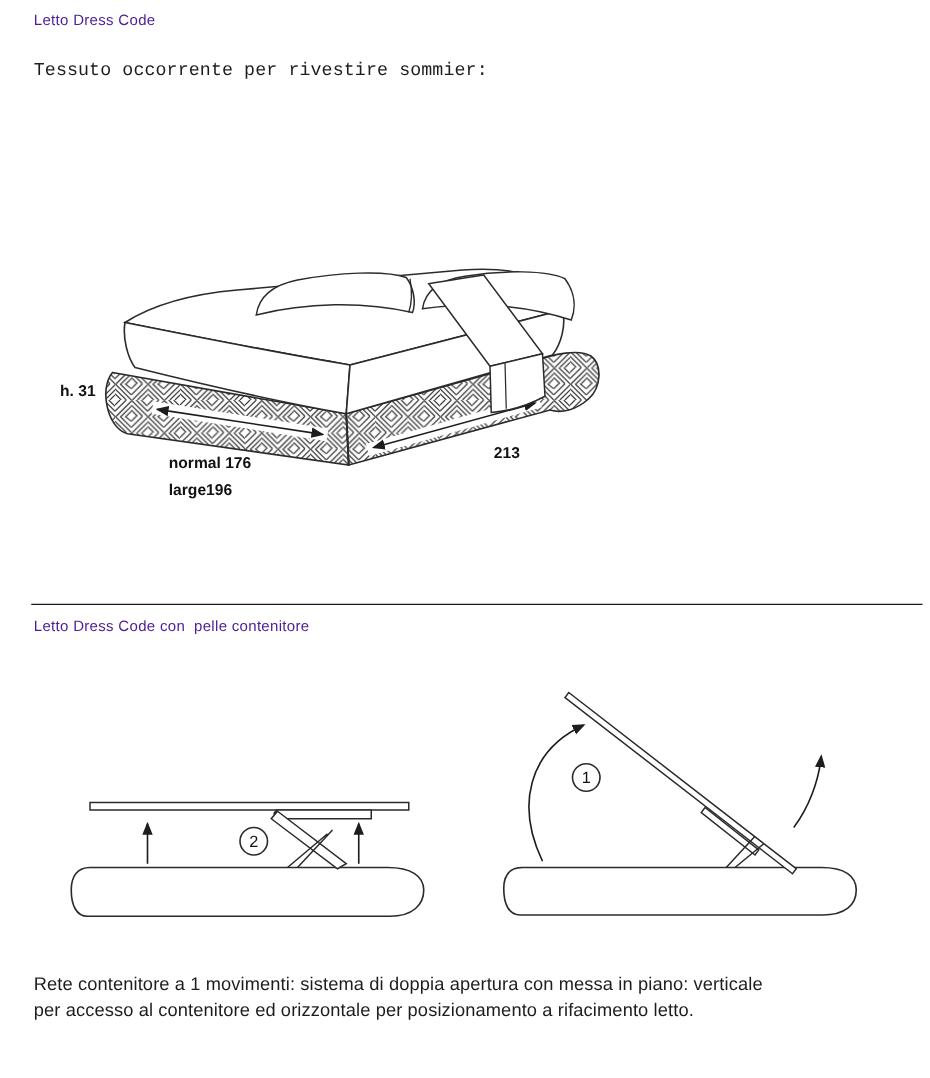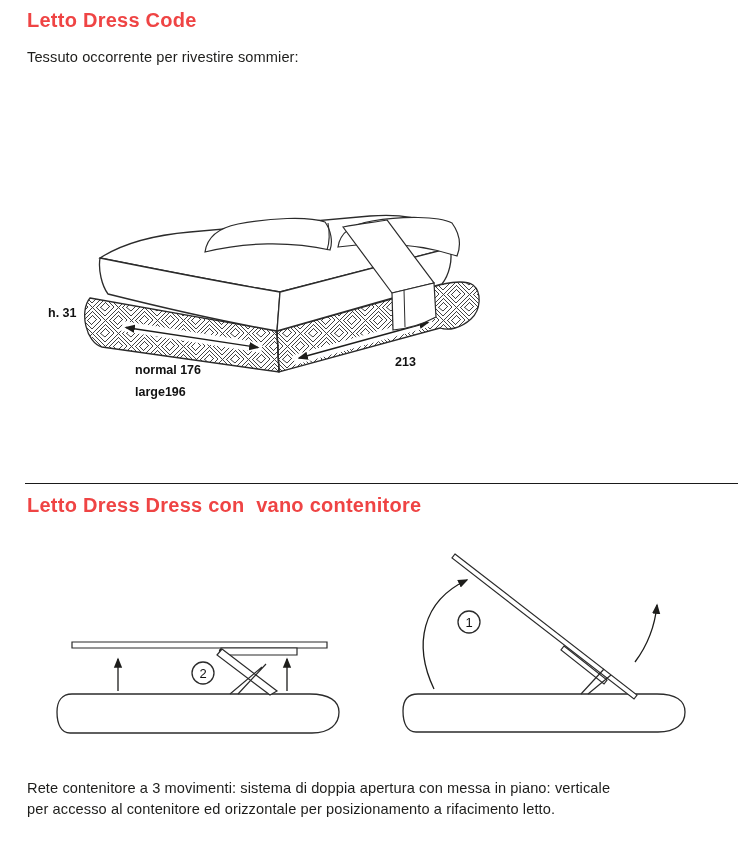--- a/index.html
+++ b/index.html
@@ -2,41 +2,41 @@
 <html><head>
 <meta charset="utf-8">
 <style>
   html,body{margin:0;padding:0;background:#fff;}
   .page{
     position:relative;width:744px;height:862px;background:#fff;overflow:hidden;
     font-family:"Liberation Sans",sans-serif;color:#1d1d1b;
   }
   .abs{position:absolute;}
   h1.sec-title{
-    margin:0;font-size:20px;font-weight:700;letter-spacing:.25px;
-    color:#ef4444;white-space:pre-wrap;
+    margin:0;font-size:12px;font-weight:400;letter-spacing:.25px;
+    color:#4c1d95;white-space:pre-wrap;
   }
   .body-line{
     font-size:14.6px;line-height:20.6px;letter-spacing:.1px;
     white-space:pre-wrap;color:#1d1d1b;
   }
   .divider{height:0;border-top:1.6px solid #1a1a1a;}
   svg{display:block;}
   svg text{font-family:"Liberation Sans",sans-serif;fill:#111;}
   svg text.dim{font-weight:700;font-size:12.5px;}
   svg text.step{font-weight:400;font-size:13px;text-anchor:middle;}
 </style>
 </head>
 <body>
 
 <div class="page">
 
   <h1 class="abs sec-title" style="left:27px;top:9px;">Letto Dress Code</h1>
 
-  <div class="abs" style="left:27px;top:47px;width:700px;">
+  <div class="abs" style="left:27px;top:47px;width:700px;font-family:Liberation Mono, monospace;">
     <div class="body-line">Tessuto occorrente per rivestire sommier:</div>
   </div>
 
   <svg class="abs" style="left:40px;top:190px;" width="480" height="230" viewBox="0 0 480 230">
     <defs>
       <pattern id="weave" width="26" height="26" patternUnits="userSpaceOnUse">
         <g stroke="#2b2b2b" stroke-width="0.9" fill="none">
           <path d="M0,4 L4,0 M0,9 L9,0 M1,13 L13,1 M5,13 L13,5 M9,13 L13,9"></path>
           <path d="M13,0 L26,13 M17,0 L26,9 M21,0 L26,5 M13,4 L22,13 M13,8 L18,13"></path>
           <path d="M0,13 L13,26 M4,13 L13,22 M8,13 L13,17 M0,17 L9,26 M0,21 L5,26"></path>
@@ -82,21 +82,21 @@
     </g>
 
     <text class="dim" x="8" y="127">h. 31</text>
     <text class="dim" x="95" y="184">normal 176</text>
     <text class="dim" x="95" y="206">large196</text>
     <text class="dim" x="355" y="176">213</text>
   </svg>
 
   <div class="abs divider" style="left:25px;top:483px;width:713px;"></div>
 
-  <h1 class="abs sec-title" style="left:27px;top:494px;">Letto Dress Dress con  vano contenitore</h1>
+  <h1 class="abs sec-title" style="left:27px;top:494px;">Letto Dress Code con  pelle contenitore</h1>
 
   <svg class="abs" style="left:40px;top:543px;" width="330" height="215" viewBox="0 0 330 215">
     <defs>
       <marker id="arr-lift" viewBox="0 0 10 10" refX="8.5" refY="5" markerWidth="8" markerHeight="8" orient="auto-start-reverse">
         <path d="M0,1 L10,5 L0,9 Z" fill="#1d1d1b"></path>
       </marker>
     </defs>
     <g>
       <path d="M32,151 L270,151 C289,151 299,158 299,169 C299,181 290,190 272,190 L30,190 C21,190 17,181 17,169 C17,158 22,151 32,151 Z" fill="#fff" stroke="#2b2b2b" stroke-width="1.3"></path>
     </g>
@@ -137,17 +137,17 @@
       <path d="M49,146 C28,102 37,58 82,37" stroke="#1d1d1b" stroke-width="1.3" fill="none" marker-end="url(#arr-tilt)"></path>
       <path d="M250,119 C262,103 270,82 272,62" stroke="#1d1d1b" stroke-width="1.3" fill="none" marker-end="url(#arr-tilt)"></path>
     </g>
     <g>
       <circle cx="84" cy="79" r="11" fill="#fff" stroke="#2b2b2b" stroke-width="1.3"></circle>
       <text class="step" x="84" y="83.5">1</text>
     </g>
   </svg>
 
   <div class="abs" style="left:27px;top:778px;width:700px;">
-    <div class="body-line">Rete contenitore a 3 movimenti: sistema di doppia apertura con messa in piano: verticale</div>
+    <div class="body-line">Rete contenitore a 1 movimenti: sistema di doppia apertura con messa in piano: verticale</div>
     <div class="body-line">per accesso al contenitore ed orizzontale per posizionamento a rifacimento letto.</div>
   </div>
 
 </div>
 
 </body></html>

